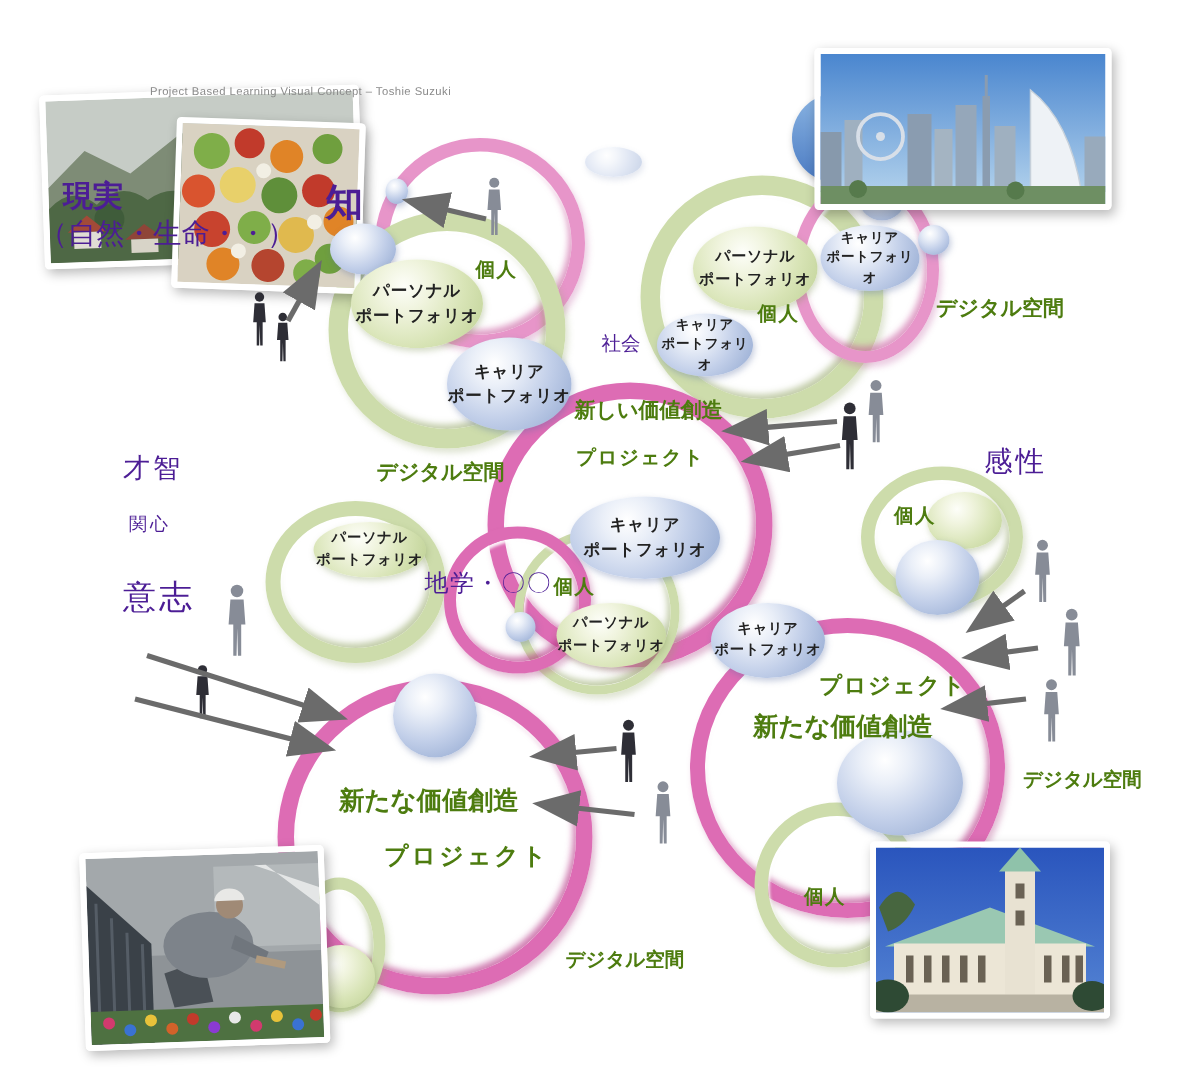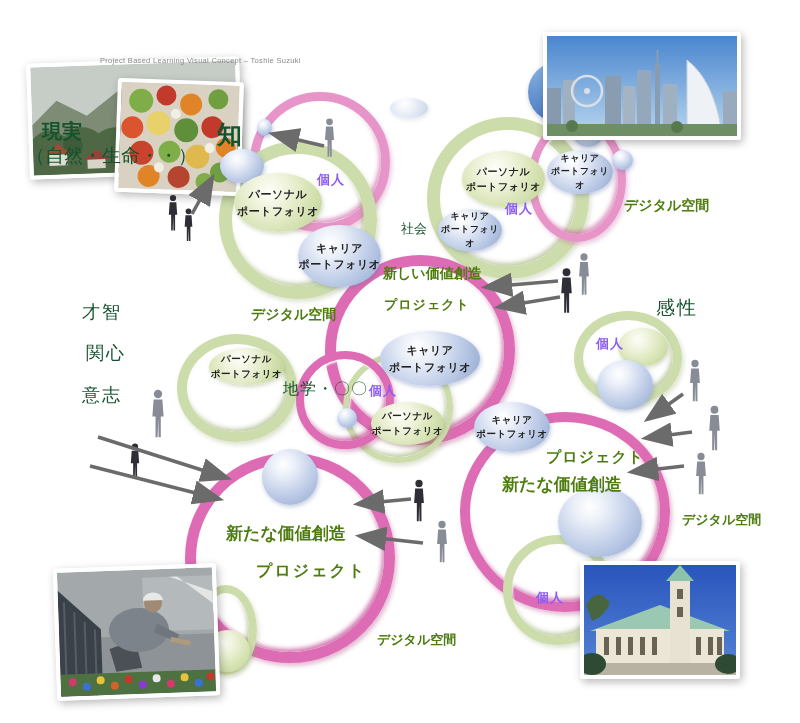--- a/index.html
+++ b/index.html
@@ -7,25 +7,25 @@
           font-family:"Liberation Sans","DejaVu Sans",sans-serif;}
   .z0{z-index:0}.z1{z-index:1}.z2{z-index:2}.z3{z-index:3}.z4{z-index:4}.z5{z-index:5}.z6{z-index:6}
   .ring{position:absolute;border-radius:50%;box-sizing:border-box;border-style:solid;}
   .ring.g{border-color:#cddcab;box-shadow:inset 1px 2px 2px rgba(255,255,255,.95),inset -2px -3px 4px rgba(138,158,88,.5),2px 3px 4px rgba(150,165,110,.3);}
   .ring.p{border-color:#e795c9;box-shadow:inset 1px 2px 2px rgba(255,255,255,.9),inset -2px -3px 4px rgba(196,78,152,.55),2px 3px 4px rgba(190,90,160,.3);}
   .ring.pd{border-color:#dd6cb4;box-shadow:inset 1px 2px 2px rgba(255,255,255,.9),inset -2px -3px 4px rgba(178,44,128,.6),2px 3px 4px rgba(170,60,130,.35);}
   .bub{position:absolute;border-radius:50%;display:flex;flex-direction:column;align-items:center;justify-content:center;
        text-align:center;font-weight:bold;color:#222;line-height:1.5;letter-spacing:.5px;}
   .bub.blue{background:radial-gradient(circle at 38% 28%,#ffffff 0%,#eaeff8 22%,#c2cfe9 55%,#9db1d6 88%);box-shadow:1px 2px 4px rgba(90,110,160,.35);}
   .bub.green{background:radial-gradient(circle at 40% 30%,#fdfef9 0%,#f0f4de 25%,#d8e4b6 60%,#c4d59c 90%);box-shadow:1px 2px 4px rgba(130,150,90,.35);}
-  .t{position:absolute;white-space:nowrap;color:#14532d;}
+  .t{position:absolute;white-space:nowrap;color:#4c1d95;}
   .title{font-size:26px;font-weight:bold;color:#e9285e;letter-spacing:.5px;text-align:center;}
   .subtitle{font-size:7.5px;color:#8a8a8a;text-align:left;letter-spacing:.3px;}
   .pink{color:#4d7c0f;font-weight:bold;}
-  .kojin{color:#8b5cf6;font-weight:bold;font-size:13px;letter-spacing:1px;}
+  .kojin{color:#4d7c0f;font-weight:bold;font-size:13px;letter-spacing:1px;}
   .corner .c-main{font-size:20px;font-weight:bold;}
   .corner .c-sub{font-size:19px;}
   .corner.stack .c-main{display:block;margin-left:16px;line-height:1.15;}
   .photo{position:absolute;border:4px solid #fff;box-shadow:2px 3px 8px rgba(0,0,0,.28);border-radius:3px;line-height:0;}
   .pcirc{position:absolute;border-radius:50%;overflow:hidden;line-height:0;box-shadow:1px 2px 5px rgba(0,0,0,.25);}
   .person{position:absolute;line-height:0;z-index:6;}
   .pf-black{fill:#2e2e36;}
   .pf-gray{fill:#878c97;}
   .arrows{position:absolute;left:0;top:0;z-index:7;pointer-events:none;}
 </style>
@@ -236,22 +236,22 @@
       </svg></div>
 
   <div class="t subtitle z5" style="left:100px;top:56px;width:500px;">Project Based Learning Visual Concept – Toshie Suzuki</div>
 
   <div class="t corner stack z6" style="left:26px;top:120px;">
     <span class="c-main">現実</span><span class="c-sub">（自然・生命・・）</span>
   </div>
 
   <div class="t z5" style="left:217px;top:118px;font-size:25px;font-weight:bold;">知</div>
   <div class="t z5" style="left:82px;top:300px;font-size:18px;letter-spacing:2px;">才智</div>
-  <div class="t z5" style="left:86px;top:341px;font-size:18px;letter-spacing:2px;">関心</div>
-  <div class="t z5" style="left:82px;top:383px;font-size:18px;letter-spacing:2px;">意志</div>
+  <div class="t z5" style="left:86px;top:341px;font-size:12px;letter-spacing:2px;">関心</div>
+  <div class="t z5" style="left:82px;top:383px;font-size:22px;letter-spacing:2px;">意志</div>
   <div class="t z5" style="left:656px;top:295px;font-size:19px;letter-spacing:2px;">感性</div>
   <div class="t z5" style="left:401px;top:220px;font-size:13px;">社会</div>
   <div class="t z5" style="left:283px;top:379px;font-size:16px;letter-spacing:1px;">地学・〇〇</div>
 
   <div class="t kojin z5" style="left:317px;top:171px;">個人</div>
   <div class="t kojin z5" style="left:505px;top:200px;">個人</div>
   <div class="t kojin z5" style="left:369px;top:382px;">個人</div>
   <div class="t kojin z5" style="left:596px;top:335px;">個人</div>
   <div class="t kojin z5" style="left:536px;top:589px;">個人</div>
 

